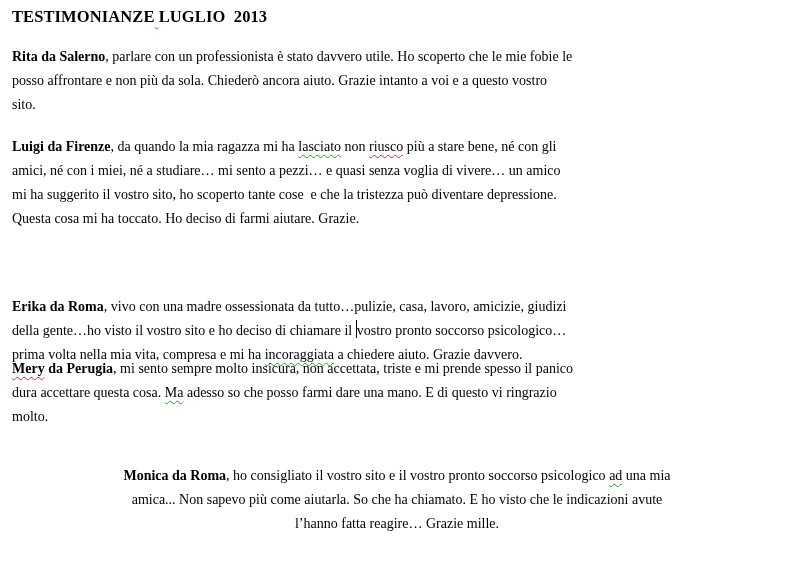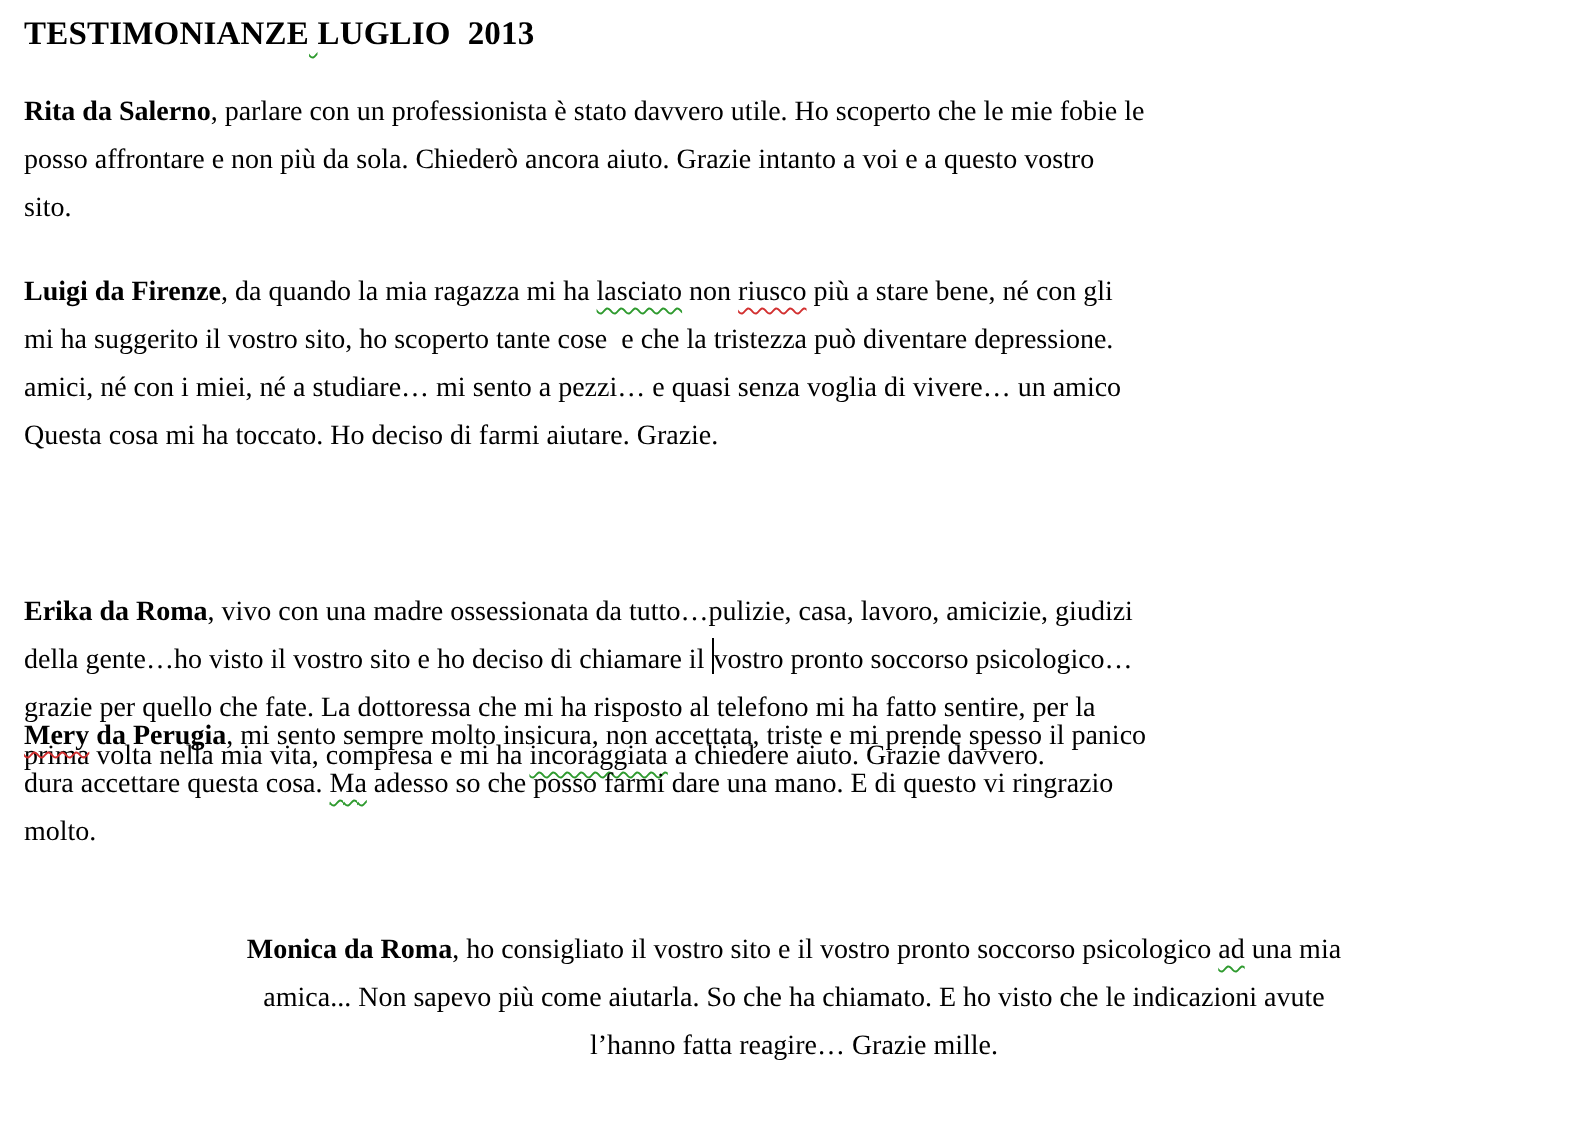--- a/index.html
+++ b/index.html
@@ -22,29 +22,28 @@
   <div class="title"><span>TESTIMONIANZE</span><span class="sq-g"> </span><span>LUGLIO  2013</span></div>
 
   <div class="para" style="top:45px;">
     <span class="line"><span class="b">Rita da Salerno</span><span>, parlare con un professionista è stato davvero utile. Ho scoperto che le mie fobie le</span></span>
     <span class="line">posso affrontare e non più da sola. Chiederò ancora aiuto. Grazie intanto a voi e a questo vostro</span>
     <span class="line">sito.</span>
   </div>
 
   <div class="para" style="top:135px;">
     <span class="line"><span class="b">Luigi da Firenze</span><span>, da quando la mia ragazza mi ha </span><span class="sq-g">lasciato</span><span> non </span><span class="sq-r">riusco</span><span> più a stare bene, né con gli</span></span>
+    <span class="line">amici, né con i miei, né a studiare… mi sento a pezzi… e quasi senza voglia di vivere… un amico</span>
     <span class="line">mi ha suggerito il vostro sito, ho scoperto tante cose  e che la tristezza può diventare depressione.</span>
-    <span class="line">amici, né con i miei, né a studiare… mi sento a pezzi… e quasi senza voglia di vivere… un amico</span>
     <span class="line">Questa cosa mi ha toccato. Ho deciso di farmi aiutare. Grazie.</span>
   </div>
 
   <div class="para" style="top:247px;margin-top:48px;">
     <span class="line"><span class="b">Erika da Roma</span><span>, vivo con una madre ossessionata da tutto…pulizie, casa, lavoro, amicizie, giudizi</span></span>
     <span class="line"><span>della gente…ho visto il vostro sito e ho deciso di chiamare il </span><span class="caret"></span><span>vostro pronto soccorso psicologico…</span></span>
-    <span class="line">grazie per quello che fate. La dottoressa che mi ha risposto al telefono mi ha fatto sentire, per la</span>
     <span class="line"><span>prima volta nella mia vita, compresa e mi ha </span><span class="sq-g">incoraggiata</span><span> a chiedere aiuto. Grazie davvero.</span></span>
   </div>
 
   <div class="para" style="top:357px;">
     <span class="line"><span class="b"><span class="sq-r">Mery</span><span> da Perugia</span></span><span>, mi sento sempre molto insicura, non accettata, triste e mi prende spesso il panico</span></span>
     <span class="line"><span>dura accettare questa cosa. </span><span class="sq-g">Ma</span><span> adesso so che posso farmi dare una mano. E di questo vi ringrazio</span></span>
     <span class="line">molto.</span>
   </div>
 
   <div class="para" style="top:464px;text-align:center;">

